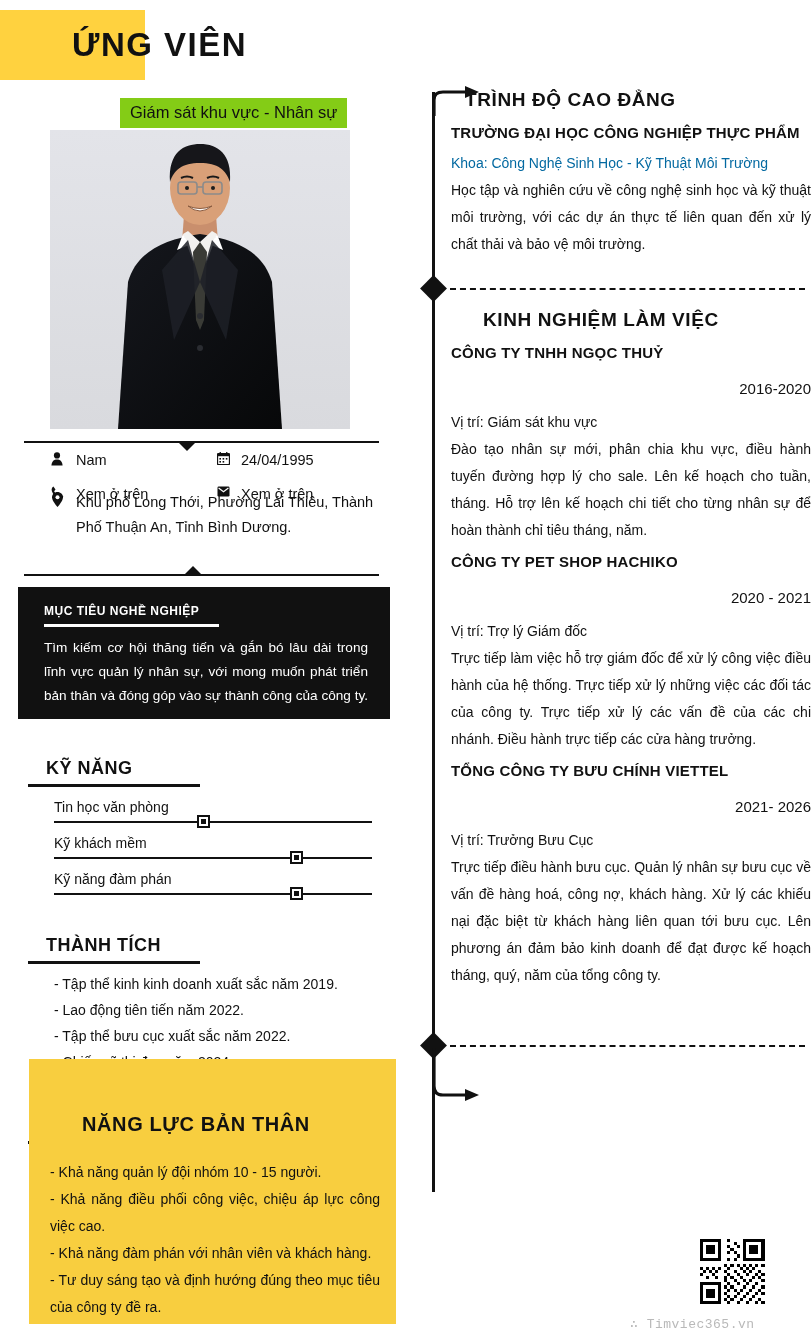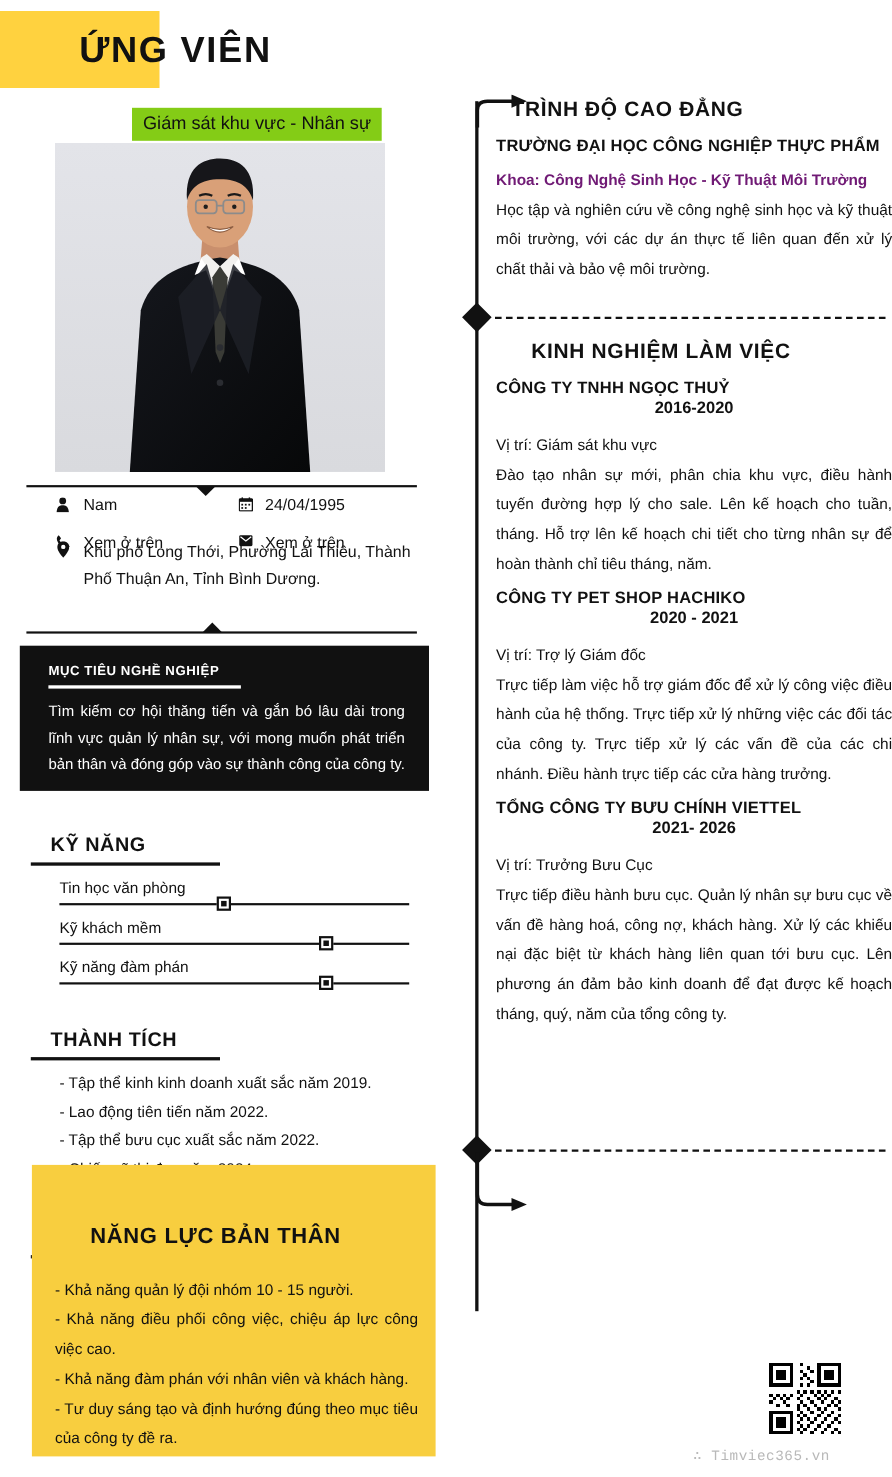--- a/index.html
+++ b/index.html
@@ -117,24 +117,24 @@
     font-size:19px; font-weight:bold; letter-spacing:.6px; color:#111;
     padding:3px 14px 4px 14px; white-space:nowrap;
   }
   .badge .hl{
     position:absolute; left:0; top:2px; right:0; bottom:3px;
     background:#FFD23F; z-index:-1;
   }
   .badge .sp{ position:relative; z-index:1;margin-top:47px; }
 
   .org{ font-size:15px; font-weight:bold; color:#111; margin-top:9px; letter-spacing:.2px; }
-  .yr{ font-size:15px; font-weight:bold; color:#111; text-align:center; margin-top:1px; }
+  .yr{ font-size:15px; font-weight:normal; color:#111; text-align:right; margin-top:19px; }
   .pos{ font-size:14px; color:#111; margin-top:14px; line-height:22px; }
   .desc{ font-size:14px; color:#111; line-height:27px; text-align:justify; margin-top:3px; }
-  .eduline{ font-size:14px; color:#701a75; line-height:27px; text-align:justify; margin-top:9px;font-weight:bold; }
+  .eduline{ font-size:14px; color:#0369a1; line-height:27px; text-align:justify; margin-top:9px; }
 
   
   .ypanel{
     position:absolute; left:29px; top:1059px; width:367px; height:265px;
     background:#F8CE3F;
   }
   .ypanel h2{
     font-size:20px; font-weight:bold; letter-spacing:.6px; color:#111;
     position:absolute; left:53px; top:54px; white-space:nowrap;
   }

